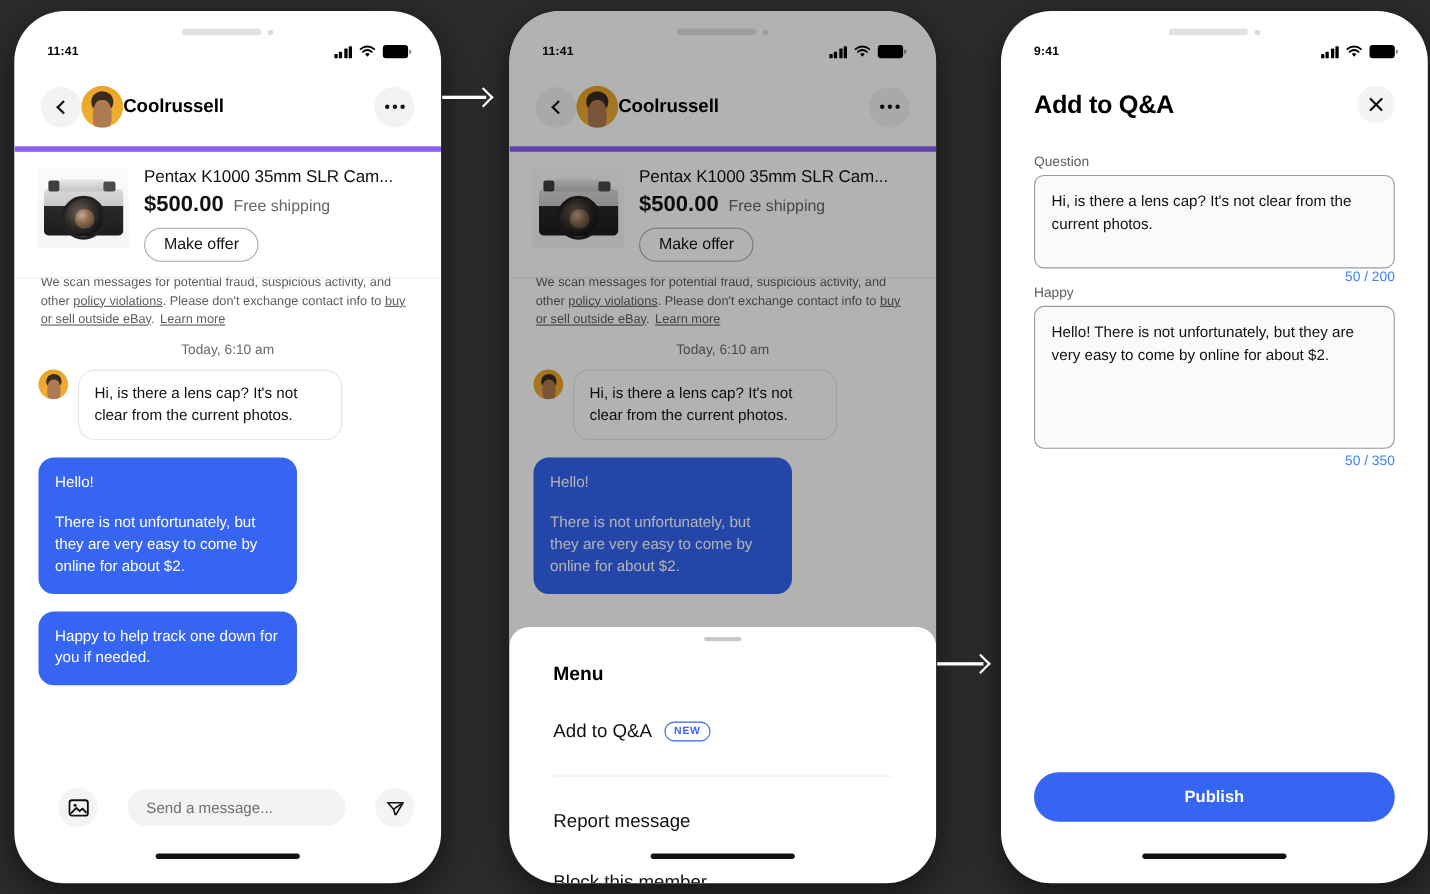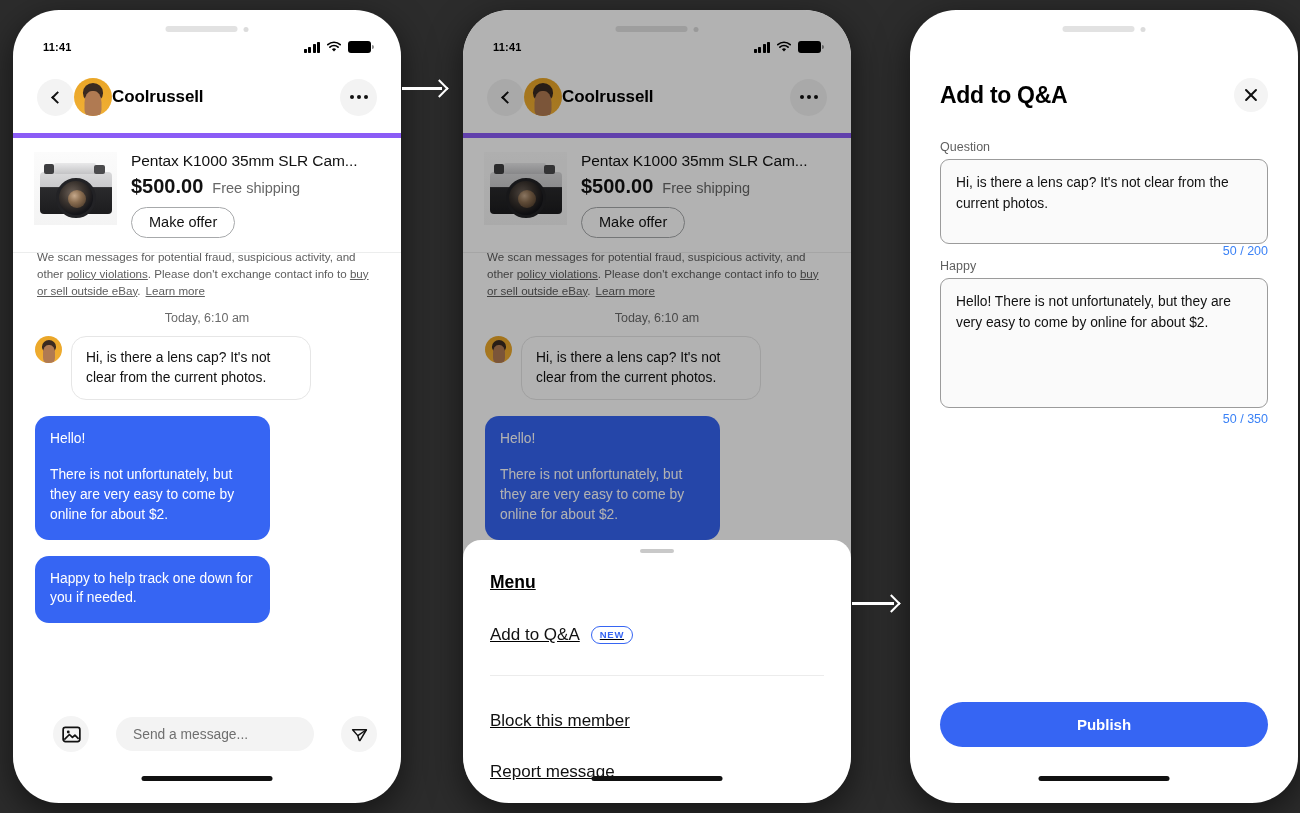--- a/index.html
+++ b/index.html
@@ -153,22 +153,22 @@
   .compose-field span { font-size: 13.8px; color: #6f6f6f; }
 
   .homebar {
     position: absolute; bottom: 22px; left: 50%; transform: translateX(-50%);
     width: 131px; height: 5px; border-radius: 3px; background: #111;
   }
 
   
   .dim { position: absolute; inset: 0; background: rgba(0,0,0,.30); z-index: 40; border-radius: 46px; }
   .sheet {
-    position: absolute; left: 0; right: 0; bottom: 0; height: 263px;
-    background: #fff; border-radius: 18px 18px 46px 46px; z-index: 45; padding: 0 27px; text-decoration: underline;
+    position: absolute; left: 0; right: 0; bottom: 0; height: 233px;
+    background: #fff; border-radius: 18px 18px 46px 46px; z-index: 45; padding: 0 40px;
   }
   .grabber { width: 34px; height: 4px; border-radius: 3px; background: #c9c9c9; margin: 9px auto 0; }
   .sheet-title { font-size: 17.5px; font-weight: 700; color: #000; margin-top: 19px; }
   .sheet-item { font-size: 17px; color: #111; display: flex; align-items: center; gap: 11px; }
   .mi-qa { margin-top: 32px; }
   .badge-new {
     border: 1.4px solid #3665f3; color: #3665f3; border-radius: 11px;
     font-size: 9.5px; font-weight: 700; letter-spacing: .7px; padding: 2px 8px 3px;
   }
   .sheet-div { height: 1px; background: #ececec; margin-top: 30px; }
@@ -413,40 +413,57 @@
       <div class="dim"></div>
 
       <div class="sheet">
         <div class="grabber"></div>
         <div class="sheet-title">Menu</div>
         <div class="sheet-item mi-qa">
           <span>Add to Q&amp;A</span>
           <span class="badge-new">NEW</span>
         </div>
         <div class="sheet-div"></div>
+        <div class="sheet-item mi-report">
+          <span>Report message</span>
+        </div>
         <div class="sheet-item mi-block">
           <span>Block this member</span>
-        </div>
-        <div class="sheet-item mi-report">
-          <span>Report message</span>
         </div>
         <div class="homebar"></div>
       </div>
     </div>
   </div>
 
   <div class="phone phone-3">
     <div class="screen">
 
       <div class="notch-white"></div>
       <div class="notch">
         <div class="bar"></div>
         <div class="dot"></div>
       </div>
 
+      <div class="statusbar">
+        <div class="status-time">9:41</div>
+        <div class="status-icons">
+          <span class="sig">
+              <i></i>
+              <i></i>
+              <i></i>
+              <i></i>
+            </span>
+          <svg width="16" height="12" viewBox="0 0 16 12">
+            <path d="M8 10.6 5.9 8.2a3.1 3.1 0 0 1 4.2 0L8 10.6Z" fill="#000"></path>
+            <path d="M3.9 6.1a6 6 0 0 1 8.2 0" stroke="#000" stroke-width="1.7" fill="none" stroke-linecap="round"></path>
+            <path d="M1.8 3.7a9.1 9.1 0 0 1 12.4 0" stroke="#000" stroke-width="1.7" fill="none" stroke-linecap="round"></path>
+          </svg>
+          <span class="batt"></span>
+        </div>
+      </div>
 
       <div class="qa-head">
         <div class="qa-title">Add to Q&amp;A</div>
         <div class="close-btn"><span></span></div>
       </div>
 
       <div class="field-label lbl-q">Question</div>
       <div class="ta ta-q">Hi, is there a lens cap? It's not clear from the current photos.</div>
       <div class="counter cnt-q">50 / 200</div>
 

